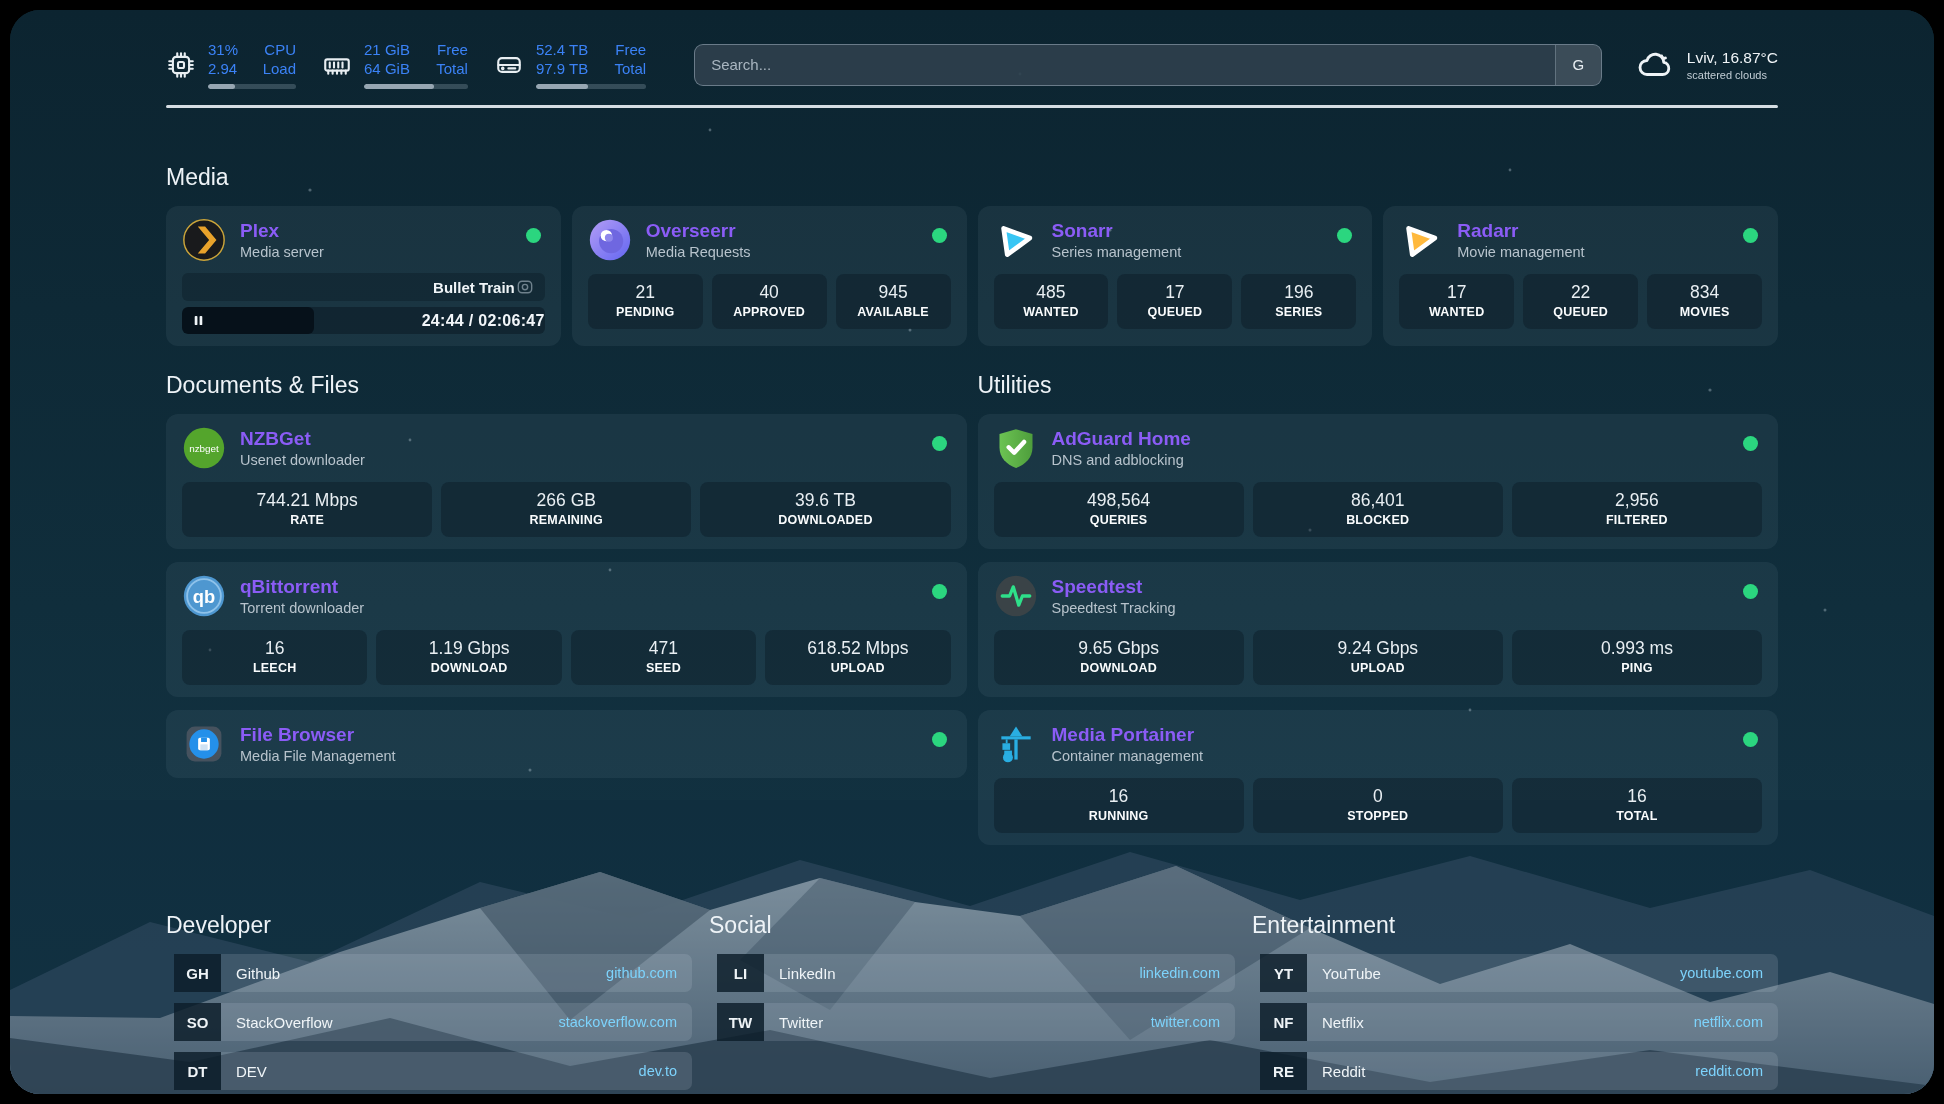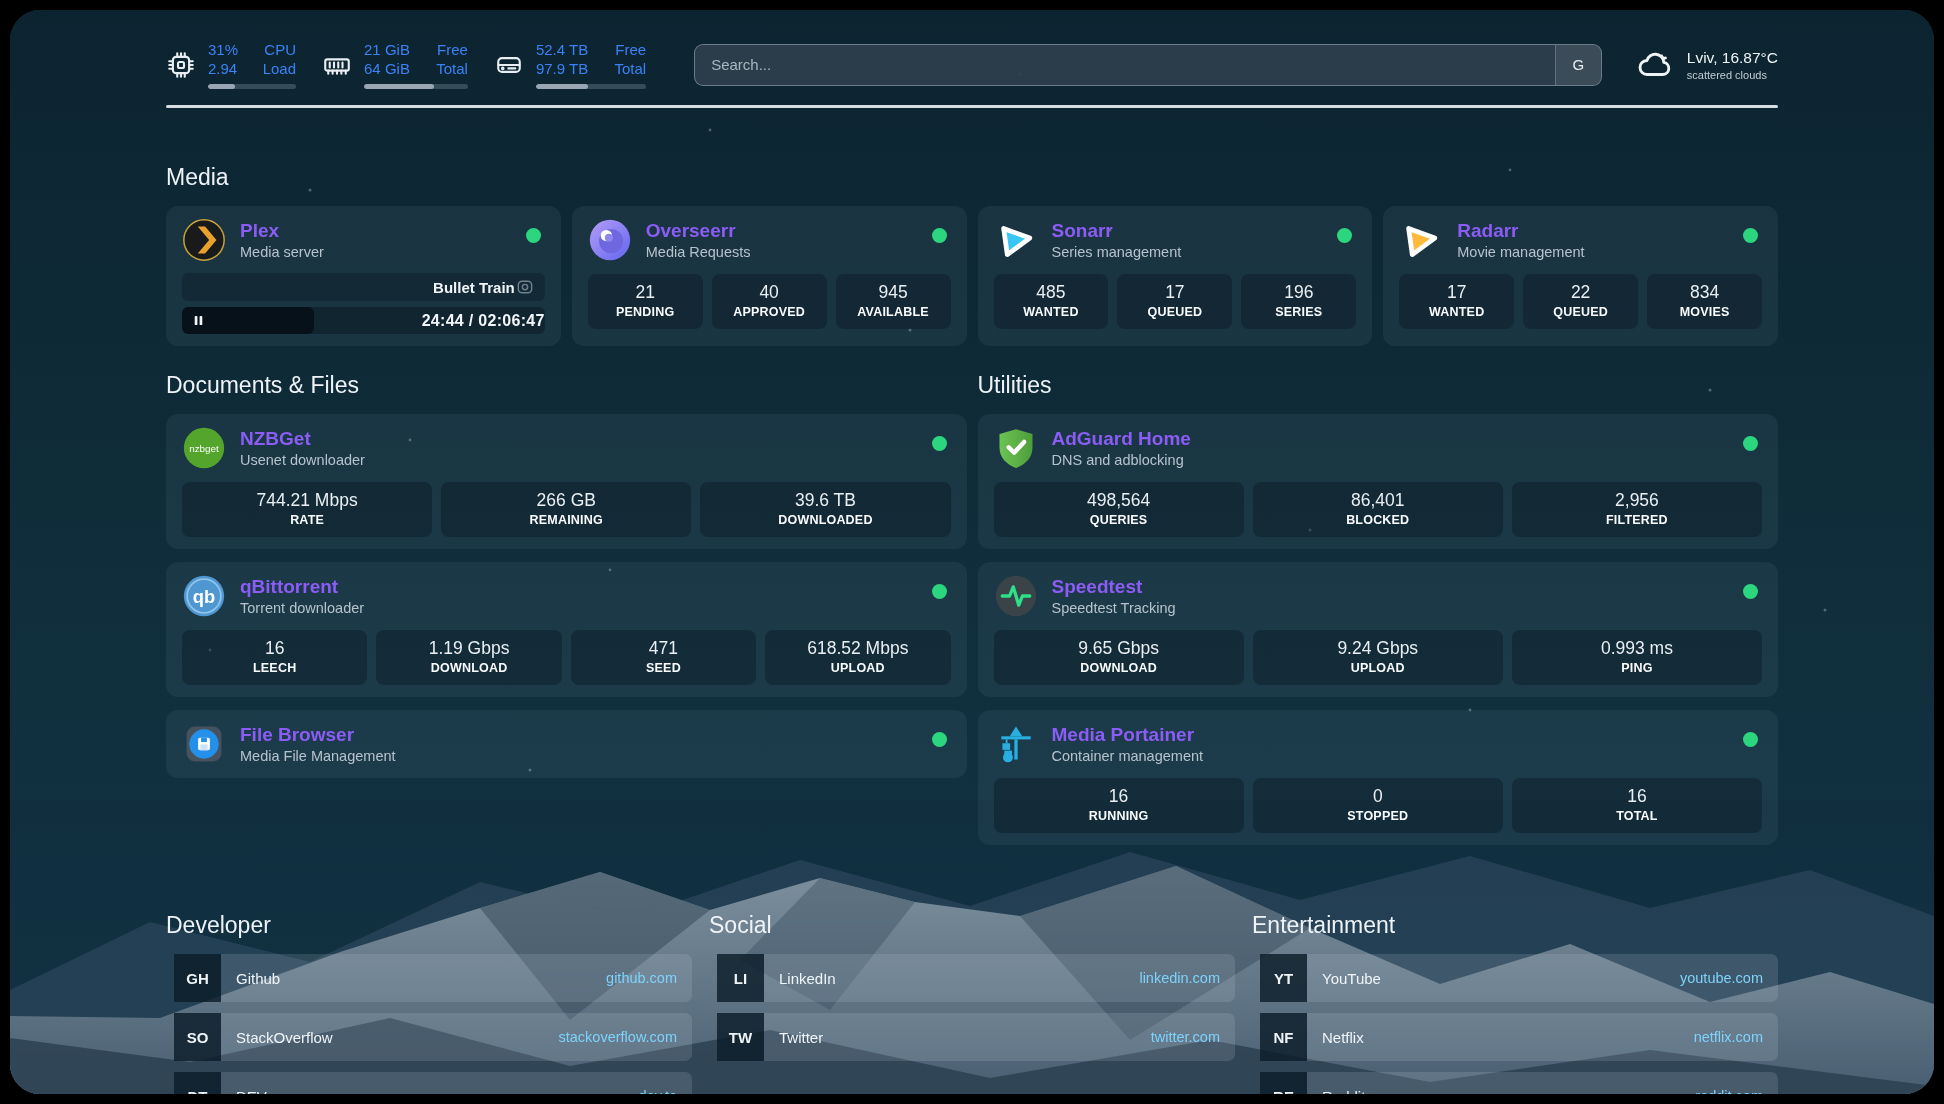--- a/index.html
+++ b/index.html
@@ -55,21 +55,21 @@
   .np{margin-top:11px;background:rgba(8,22,32,.35);border-radius:6px;height:28px;display:flex;align-items:center;padding:0 10px;text-align:right;}
   .np-title{font-size:15px;font-weight:600;flex:1;color:#f0f5f8;}
   .np svg{width:20px;height:20px;opacity:.7;display:block;}
   .player{margin-top:6px;background:rgba(8,22,32,.5);border-radius:6px;height:27px;display:flex;align-items:center;overflow:hidden;}
   .pause-pill{width:132px;height:100%;background:rgba(4,13,21,.8);border-radius:6px;display:flex;align-items:center;padding-left:10px;box-sizing:border-box;}
   .pause-pill svg{width:13px;height:13px;display:block;}
   .player-time{margin-left:auto;font-size:16px;font-weight:700;letter-spacing:.3px;color:#f2f6f9;}
 
   
   .bookmarks{display:grid;grid-template-columns:repeat(3,1fr);gap:17px;margin-top:54px;padding-bottom:40px;}
-  .bm-row{display:flex;height:48px;margin-bottom:11px;border-radius:7px;overflow:hidden;cursor:pointer;padding-left:8px;}
+  .bm-row{display:flex;height:38px;margin-bottom:11px;border-radius:7px;overflow:hidden;cursor:pointer;padding-left:8px;}
   .bm-abbr{width:47px;flex:none;display:flex;align-items:center;justify-content:center;background:rgba(12,29,41,.82);font-size:15px;font-weight:600;color:#eef3f6;}
   .bm-main{flex:1;display:flex;align-items:center;justify-content:space-between;background:rgba(196,214,227,.16);padding:0 15px;}
   .bm-name{font-size:15px;color:#f0f5f8;}
   .bm-url{font-size:14.5px;color:#7dd3fc;text-align:right;}
 </style>
 </head>
 <body>
 
 <div class="dash">
 

